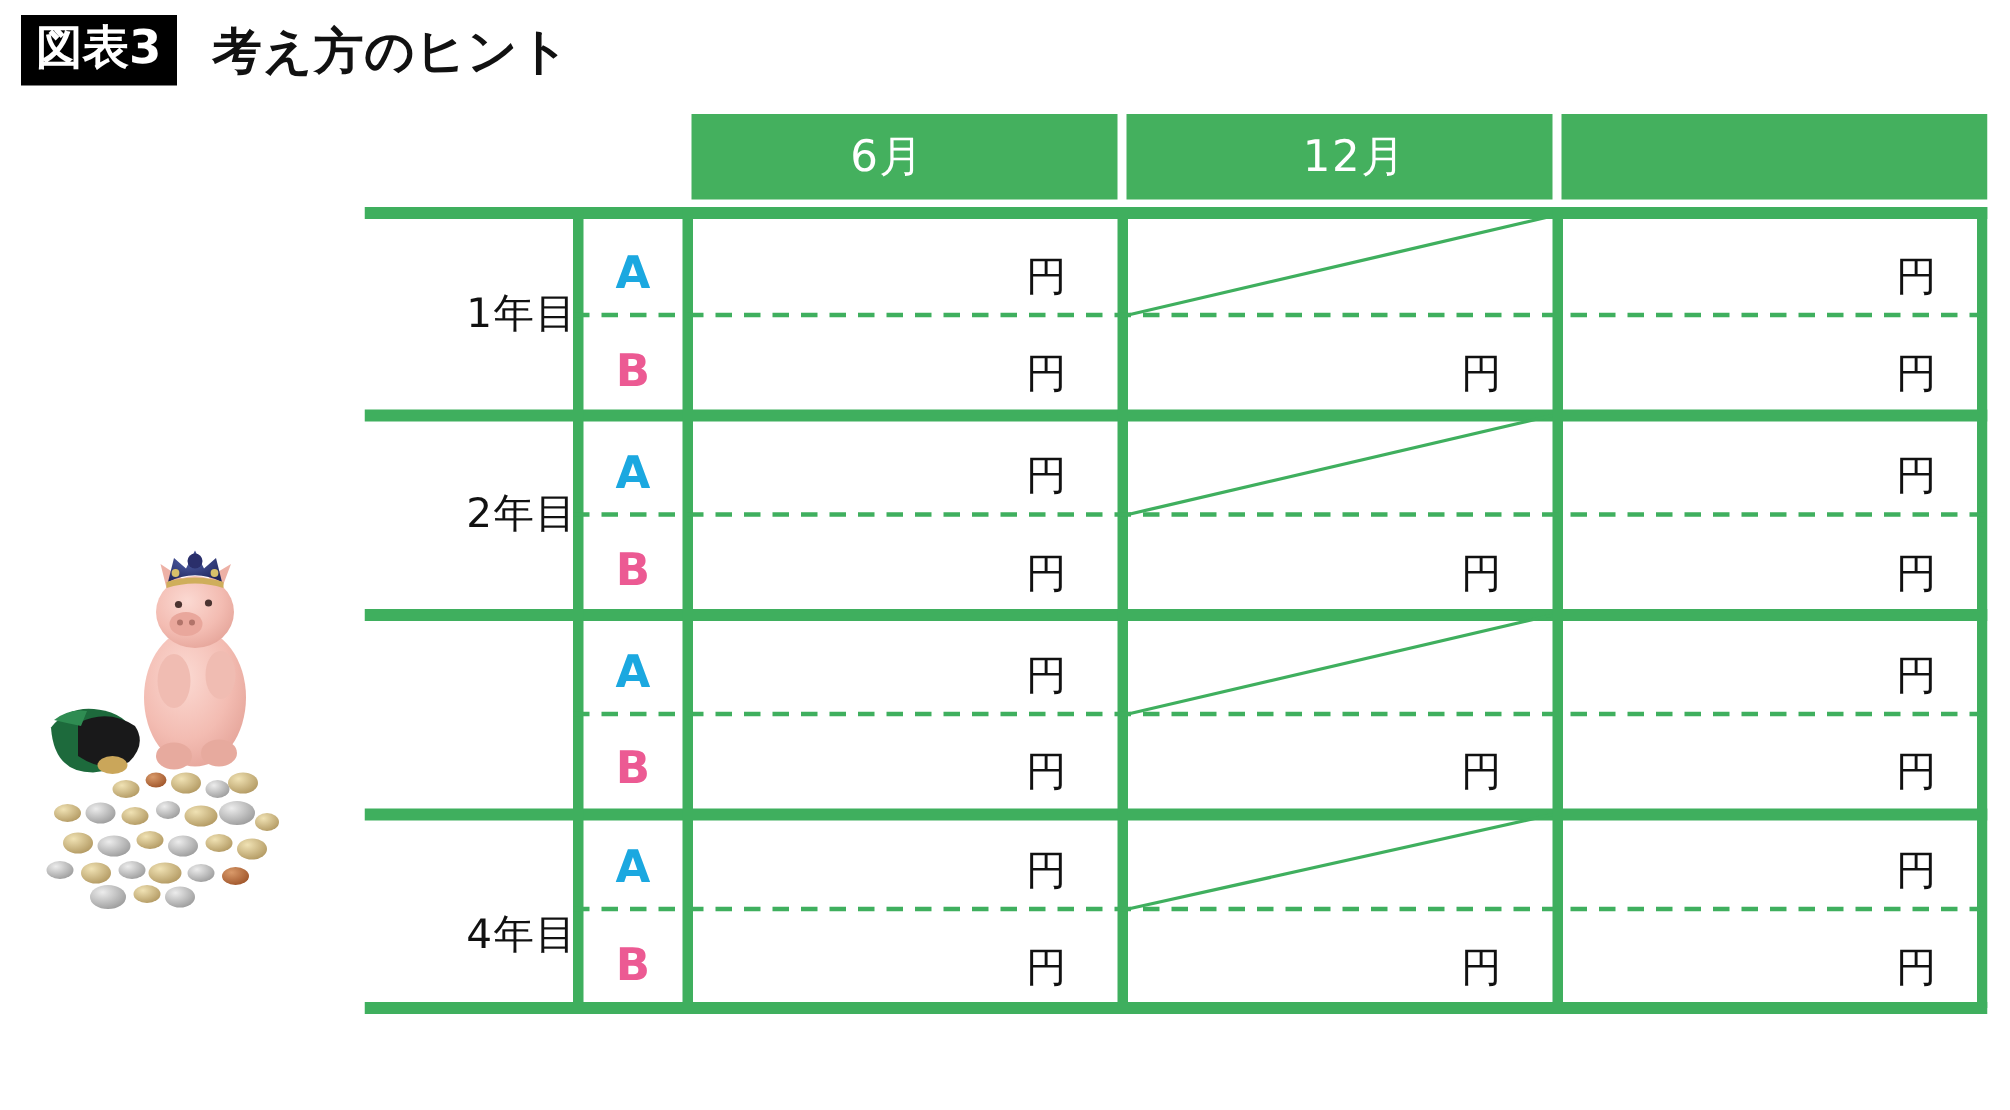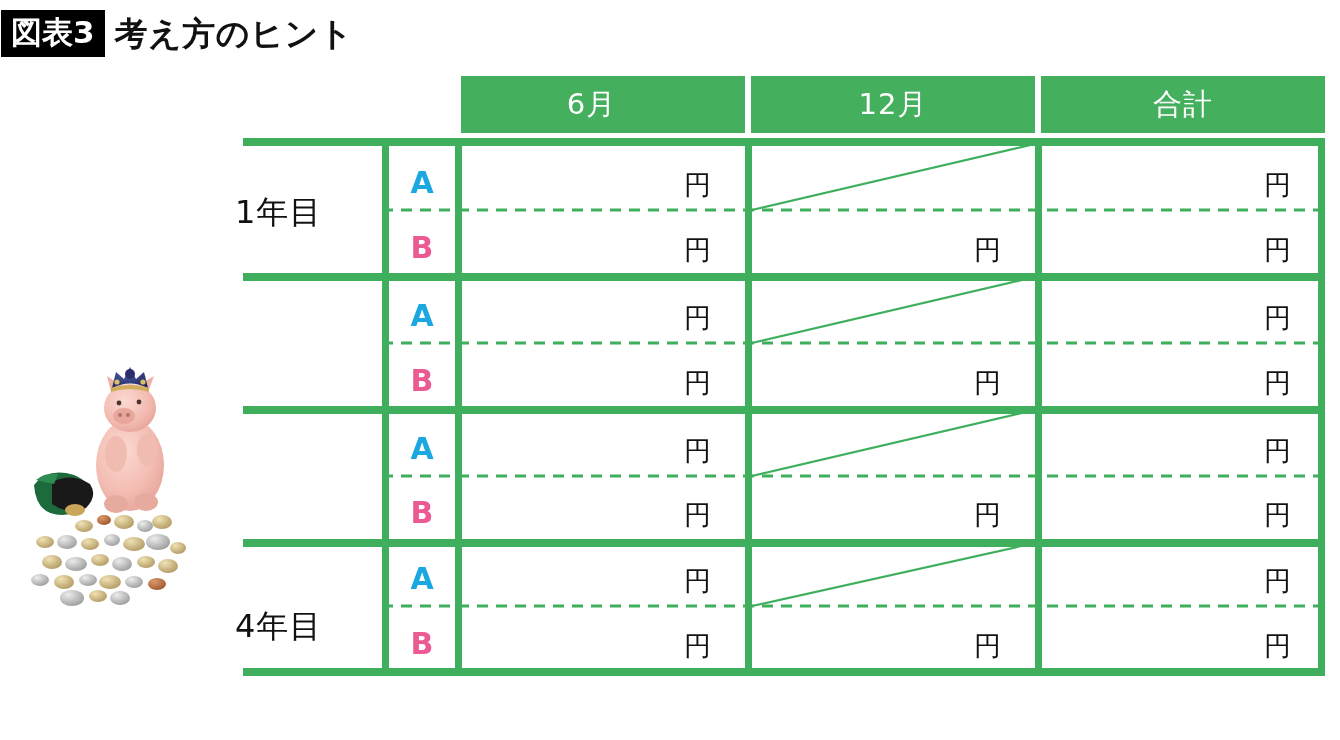--- a/index.html
+++ b/index.html
@@ -12,25 +12,25 @@
     height: 740px;
     position: relative;
     overflow: hidden;
     font-family: "DejaVu Sans", "Liberation Sans", sans-serif;
     color: #1a1a1a;
   }
 
   
   #title-bar {
     position: absolute;
-    left: 1px;
+    left: 14px;
     top: 10px;
     display: flex;
     align-items: center;
-    gap: 10px;
+    gap: 24px;
   }
   #figure-badge {
     background: #000000;
     color: #ffffff;
     font-size: 31px;
     font-weight: bold;
     line-height: 1;
     padding: 7px 10px 9px 10px;
     letter-spacing: 0px;
   }
@@ -88,23 +88,23 @@
     position: absolute;
     color: #ffffff;
     font-size: 29px;
     font-weight: normal;
     text-align: center;
     line-height: 52px;
     letter-spacing: 1px;
   }
   .year-label {
     position: absolute;
-    font-size: 32px;
+    font-size: 27px;
     color: #111111;
-    text-align: left;
+    text-align: right;
     width: 150px;
     line-height: 1;
     letter-spacing: 1px;
   }
   .ab-label {
     position: absolute;
     width: 52px;
     text-align: center;
     font-size: 30px;
     font-weight: bold;
@@ -249,35 +249,35 @@
       <line x1="509" y1="134" x2="792" y2="68"></line>
       <line x1="509" y1="267" x2="792" y2="201"></line>
       <line x1="509" y1="400" x2="792" y2="334"></line>
       <line x1="509" y1="530" x2="792" y2="467"></line>
     </g>
   </svg>
 
   <div class="overlay-layer">
 
     <div class="hdr-label" style="left:218px; top:2px; width:261px;">6月</div>
-    <div class="hdr-label" style="left:508px; top:2px; width:284px;">12月</div>
-    <div class="hdr-label" style="left:798px; top:2px; width:284px;">合計</div>
+    <div class="hdr-label" style="left:508px; top:2px; width:284px;padding-left:10px;">12月</div>
 
     <div class="year-label" style="left:-8px; top:120px;">1年目</div>
     <div class="ab-label ab-a" style="left:153px; top:92px;">A</div>
     <div class="ab-label ab-b" style="left:153px; top:157px;">B</div>
 
     <div class="yen" style="left:222px; top:95px; width:246px;">円</div>
     <div class="yen" style="left:512px; top:95px; width:246px;"></div>
     <div class="yen" style="left:802px; top:95px; width:246px;">円</div>
 
     <div class="yen" style="left:222px; top:160px; width:246px;">円</div>
     <div class="yen" style="left:512px; top:160px; width:246px;">円</div>
     <div class="yen" style="left:802px; top:160px; width:246px;">円</div>
 
+    <div class="year-label" style="left:-8px; top:253px;">2年目</div>
     <div class="ab-label ab-a" style="left:153px; top:225px;">A</div>
     <div class="ab-label ab-b" style="left:153px; top:290px;">B</div>
 
     <div class="yen" style="left:222px; top:228px; width:246px;">円</div>
     <div class="yen" style="left:512px; top:228px; width:246px;"></div>
     <div class="yen" style="left:802px; top:228px; width:246px;">円</div>
 
     <div class="yen" style="left:222px; top:293px; width:246px;">円</div>
     <div class="yen" style="left:512px; top:293px; width:246px;">円</div>
     <div class="yen" style="left:802px; top:293px; width:246px;">円</div>

